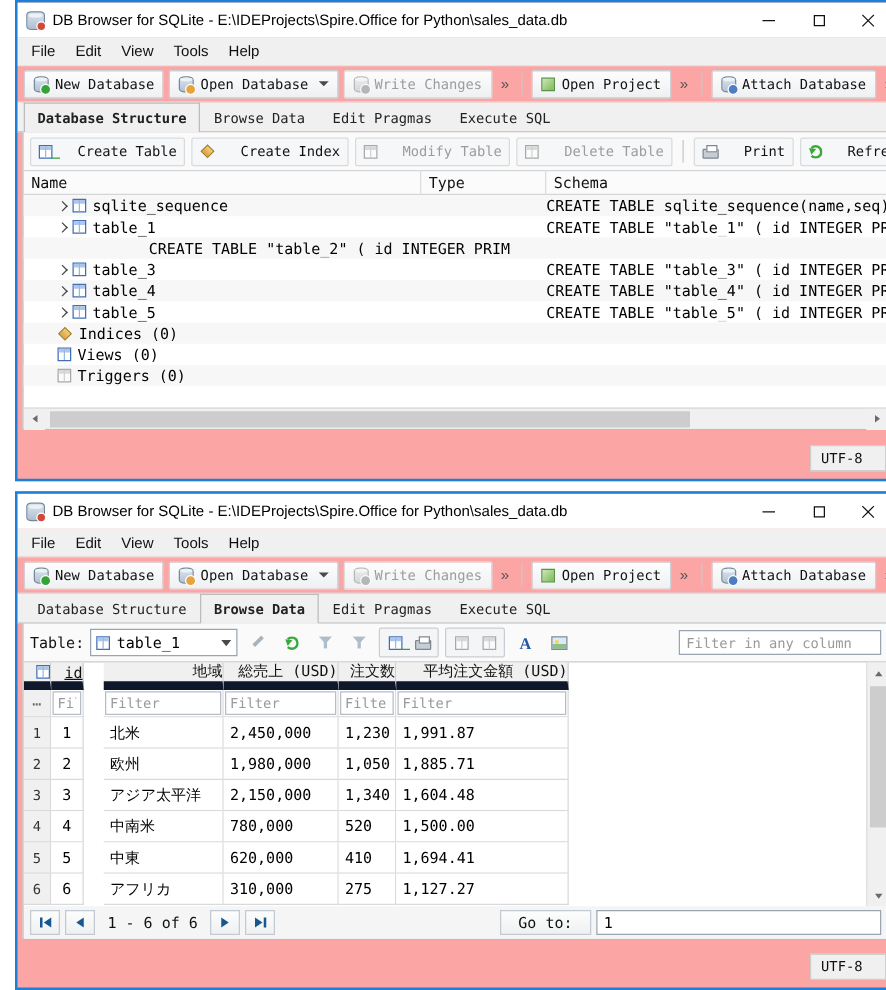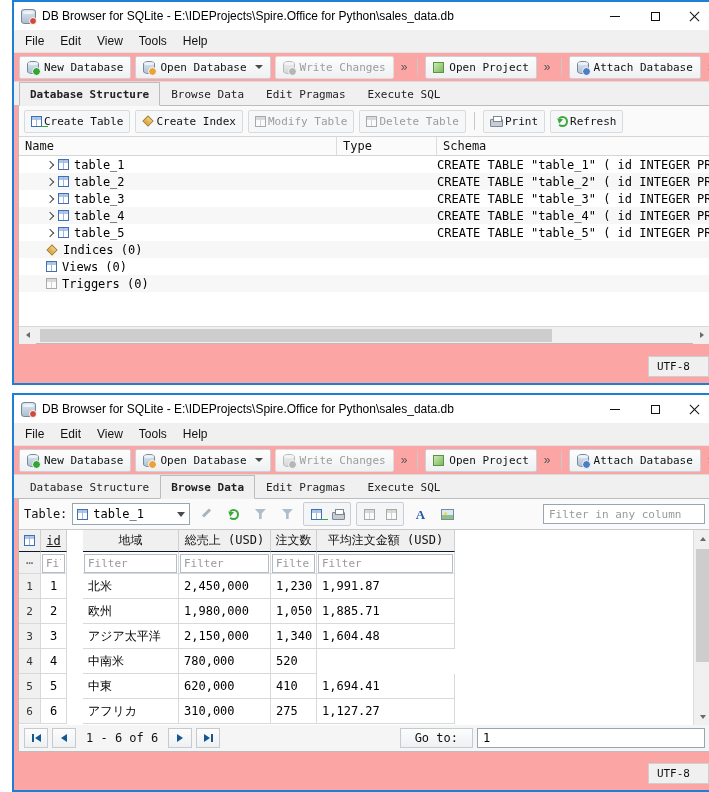--- a/index.html
+++ b/index.html
@@ -37,21 +37,21 @@
 
   
   .tabbar { height:24px; display:flex; align-items:flex-end; padding-left:5px; border-bottom:1px solid #bcbcbc; background:#f0f0f0; }
   .tab { font:11px "DejaVu Sans Mono",monospace; padding:5px 10px 4px; border:1px solid transparent; margin-bottom:-1px; color:#222; }
   .tab.active { background:#f0f0f0; border:1px solid #bcbcbc; border-bottom-color:#f0f0f0; font-weight:bold; }
 
   .panel { margin:0 4px; border:1px solid #bcbcbc; border-top:none; background:#f0f0f0; }
 
   
   .struct-toolbar { height:30px; display:flex; align-items:center; gap:5px; padding:0 5px; background:#fafafa; }
-  .sbtn { display:flex; align-items:center; gap:2px; font:11px "DejaVu Sans Mono",monospace; color:#111; padding:4px 6px; border:1px solid #d8dbde; background:#f6f7f8; border-radius:2px; white-space:nowrap;justify-content:center; }
+  .sbtn { display:flex; align-items:center; gap:20px; font:11px "DejaVu Sans Mono",monospace; color:#111; padding:4px 6px; border:1px solid #d8dbde; background:#f6f7f8; border-radius:2px; white-space:nowrap;justify-content:center; }
   .sbtn.disabled { color:#9c9c9c; }
   .vsep { width:1px; height:18px; background:#c8c8c8; margin:0 3px; flex:none; }
 
   
   .tree-header { display:flex; height:20px; background:#fbfbfb; border-top:1px solid #d6d6d6; border-bottom:1px solid #d6d6d6; font:12px "DejaVu Sans Mono",monospace; color:#111; }
   .th { padding:2px 6px; border-right:1px solid #dcdcdc; }
   .th.c-name { width:318px; }
   .th.c-type { width:100px; }
   .th.c-schema { flex:1; border-right:none; }
   .tree-body { height:170px; background:#fff; }
@@ -117,21 +117,21 @@
   .combo .dd { margin-left:auto; width:16px; height:100%; display:flex; align-items:center; justify-content:center; }
   .caret-down { width:0; height:0; border-left:4px solid transparent; border-right:4px solid transparent; border-top:5px solid #4a4a4a; }
   .tibtn { width:22px; height:22px; display:flex; align-items:center; justify-content:center; flex:none; }
   .tgroup { display:flex; align-items:center; border:1px solid #c9ced4; border-radius:2px; background:#f4f5f6; height:24px; padding:0 1px; }
   .filter-any { margin-left:auto; width:162px; height:20px; border:1px solid #99a6b2; font:11px "DejaVu Sans Mono",monospace; padding:0 5px; background:#fff; color:#111; }
   input::placeholder { color:#9a9a9a; opacity:1; }
 
   
   .grid-wrap { position:relative; background:#fff; border-top:1px solid #c9c9c9; height:196px; overflow:hidden; }
   .grow { display:flex; }
-  .hc { height:22px; background:#f0f0f0; border-right:1px solid #cfcfcf; border-bottom:1px solid #0f172a; font:12px "DejaVu Sans Mono",monospace; color:#111; display:flex; align-items:center; justify-content:center; }
+  .hc { height:22px; background:#f0f0f0; border-right:1px solid #cfcfcf; border-bottom:7px solid #0f172a; font:12px "DejaVu Sans Mono",monospace; color:#111; display:flex; align-items:center; justify-content:flex-end; }
   .hc.u span { text-decoration:underline; }
   .fc { height:22px; border-right:1px solid #d9d9d9; border-bottom:1px solid #d9d9d9; background:#fff; padding:1px; }
   .fc.gut { background:#f0f0f0; display:flex; align-items:center; justify-content:center; color:#666; font:12px "DejaVu Sans Mono",monospace; }
   .fin { width:100%; height:100%; border:1px solid #b5bec6; font:11px "DejaVu Sans Mono",monospace; padding:0 3px; }
   .dc { height:25px; border-right:1px solid #d9d9d9; border-bottom:1px solid #d9d9d9; background:#fff; font:12px "DejaVu Sans Mono",monospace; color:#000; display:flex; align-items:center; padding:0 5px; white-space:nowrap; overflow:hidden; }
   .dc.gut { background:#f0f0f0; justify-content:center; font-size:11px; color:#333; padding:0; }
   .dc.ctr { justify-content:center; padding:0; }
   .w-gut { width:22px; flex:none; } .w-id { width:26px; flex:none; } .w-reg { width:96px; flex:none;margin-left:16px; }
   .w-sal { width:92px; flex:none; } .w-ord { width:46px; flex:none; } .w-avg { width:138px; flex:none; }
 
@@ -239,35 +239,39 @@
       </span>
     </div>
 
     <div class="tree-header">
       <span class="th c-name">Name</span>
       <span class="th c-type">Type</span>
       <span class="th c-schema">Schema</span>
     </div>
 
     <div class="tree-body">
+      <div class="trow alt">
+        <span class="cn ind1">
+            <span class="chev right"></span>
+            <span class="i-grid"></span>
+            <span>sqlite_sequence</span>
+          </span>
+        <span class="ct"></span>
+        <span class="cs">CREATE TABLE sqlite_sequence(name,seq)</span>
+      </div>
       <div class="trow">
         <span class="cn ind1">
             <span class="chev right"></span>
             <span class="i-grid"></span>
             <span>table_1</span>
           </span>
         <span class="ct"></span>
         <span class="cs">CREATE TABLE "table_1" ( id INTEGER PRIM</span>
       </div>
       <div class="trow alt">
-        <span class="cn ind1">
-            <span class="chev right"></span>
-            <span class="i-grid"></span>
-            <span>table_2</span>
-          </span>
         <span class="ct"></span>
         <span class="cs">CREATE TABLE "table_2" ( id INTEGER PRIM</span>
       </div>
       <div class="trow">
         <span class="cn ind1">
             <span class="chev right"></span>
             <span class="i-grid"></span>
             <span>table_3</span>
           </span>
         <span class="ct"></span>
@@ -500,20 +504,21 @@
         <span class="dc w-sal">2,150,000</span>
         <span class="dc w-ord">1,340</span>
         <span class="dc w-avg">1,604.48</span>
       </div>
       <div class="grow">
         <span class="dc gut w-gut">4</span>
         <span class="dc ctr w-id">4</span>
         <span class="dc w-reg">中南米</span>
         <span class="dc w-sal">780,000</span>
         <span class="dc w-ord">520</span>
+        <span class="dc w-avg">1,500.00</span>
       </div>
       <div class="grow">
         <span class="dc gut w-gut">5</span>
         <span class="dc ctr w-id">5</span>
         <span class="dc w-reg">中東</span>
         <span class="dc w-sal">620,000</span>
         <span class="dc w-ord">410</span>
         <span class="dc w-avg">1,694.41</span>
       </div>
       <div class="grow">

